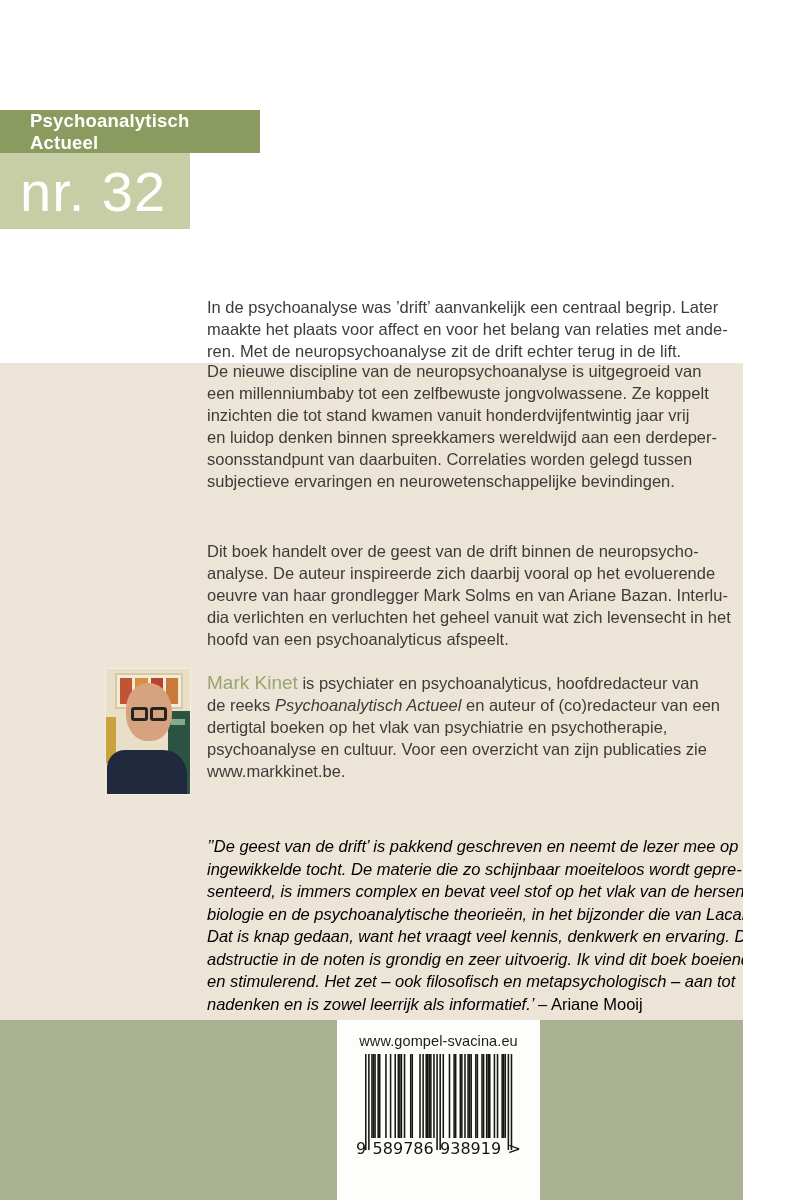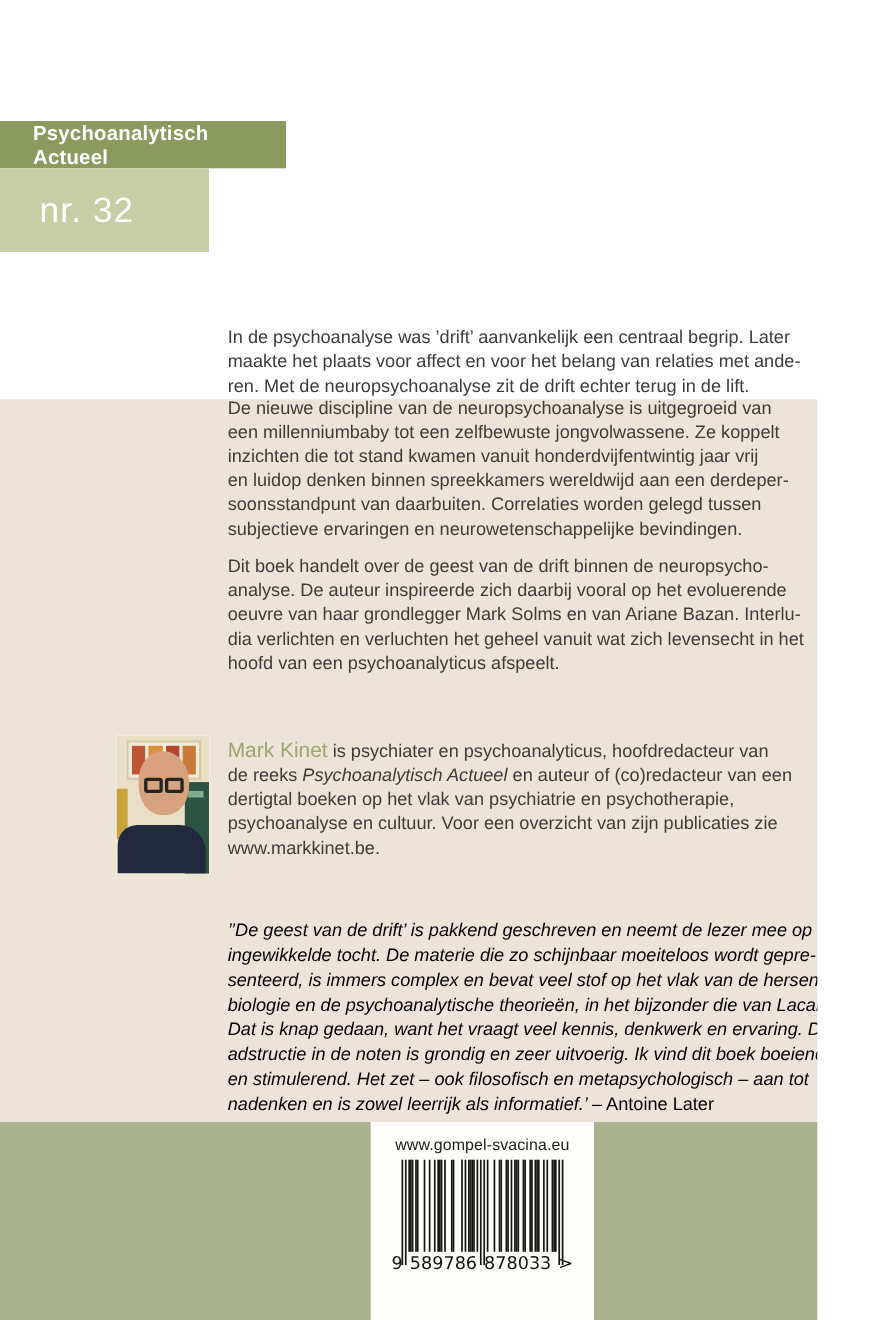--- a/index.html
+++ b/index.html
@@ -8,29 +8,29 @@
 
   
   .zone-cream{position:absolute;left:0;top:363px;width:800px;height:657px;background:#ece4d7;}
   .zone-bottom{position:absolute;left:0;top:1020px;width:800px;height:180px;background:#abb291;}
 
   
   .band-dark{position:absolute;left:0;top:110px;width:260px;height:43px;background:#8b9a5e;
              color:#fff;display:flex;align-items:center;padding-left:30px;box-sizing:border-box;
              font-size:18.5px;font-weight:700;letter-spacing:.2px;}
   .band-light{position:absolute;left:0;top:153px;width:190px;height:76px;background:#c7cda4;
-              color:#fff;display:flex;align-items:center;padding-left:36px;box-sizing:border-box;
-              font-size:32px;font-weight:400;letter-spacing:1px;}
+              color:#fff;display:flex;align-items:center;padding-left:20px;box-sizing:border-box;
+              font-size:56px;font-weight:400;letter-spacing:1px;}
 
   
   .para{position:absolute;left:207px;width:574px;margin:0;color:#3d3c39;
         font-size:16.5px;line-height:22px;white-space:pre-line;}
   .p-intro{top:296px;}
   .p-body1{top:360px;}
-  .p-body2{top:504px;}
+  .p-body2{top:540px;}
   .p-author{top:672px;}
   .author-name{color:#9aa571;font-size:19px;}
   .series-italic{font-style:italic;}
 
   .quote{position:absolute;left:207px;top:835px;width:590px;margin:0;color:#000000;
          font-size:16.5px;line-height:22.5px;font-style:italic;white-space:pre-line;}
   .quote-attr{font-style:normal;}
 
   
   .photo{position:absolute;left:105px;top:668px;width:86px;height:127px;background:#e9dfc6;
@@ -113,21 +113,21 @@
 psychoanalyse en cultuur. Voor een overzicht van zijn publicaties zie
 www.markkinet.be.</span></p>
 
   <p class="quote"><span>’’De geest van de drift’ is pakkend geschreven en neemt de lezer mee op een
 ingewikkelde tocht. De materie die zo schijnbaar moeiteloos wordt gepre-
 senteerd, is immers complex en bevat veel stof op het vlak van de hersenen-
 biologie en de psychoanalytische theorieën, in het bijzonder die van Lacan.
 Dat is knap gedaan, want het vraagt veel kennis, denkwerk en ervaring. De
 adstructie in de noten is grondig en zeer uitvoerig. Ik vind dit boek boeiend
 en stimulerend. Het zet – ook filosofisch en metapsychologisch – aan tot
-nadenken en is zowel leerrijk als informatief.’  </span><span class="quote-attr">– Antoine Later</span></p>
+nadenken en is zowel leerrijk als informatief.’  </span><span class="quote-attr">– Ariane Mooij</span></p>
 
   <div class="barcode-box">
     <div class="website">www.gompel-svacina.eu</div>
     <svg width="153" height="98">
         <rect x="3.00" y="0" width="1.55" height="96" fill="#161613"></rect>
         <rect x="6.10" y="0" width="1.55" height="96" fill="#161613"></rect>
         <rect x="9.20" y="0" width="1.55" height="84" fill="#161613"></rect>
         <rect x="10.75" y="0" width="1.55" height="84" fill="#161613"></rect>
         <rect x="12.30" y="0" width="1.55" height="84" fill="#161613"></rect>
         <rect x="15.40" y="0" width="1.55" height="84" fill="#161613"></rect>
@@ -171,18 +171,18 @@
         <rect x="134.75" y="0" width="1.55" height="84" fill="#161613"></rect>
         <rect x="139.40" y="0" width="1.55" height="84" fill="#161613"></rect>
         <rect x="140.95" y="0" width="1.55" height="84" fill="#161613"></rect>
         <rect x="142.50" y="0" width="1.55" height="84" fill="#161613"></rect>
         <rect x="145.60" y="0" width="1.55" height="96" fill="#161613"></rect>
         <rect x="148.70" y="0" width="1.55" height="96" fill="#161613"></rect>
       </svg>
     <div class="bc-digits">
       <span>9</span>
       <span>589786</span>
-      <span>878033</span>
+      <span>938919</span>
       <span>&gt;</span>
     </div>
   </div>
 
 </div>
 
 </body></html>

